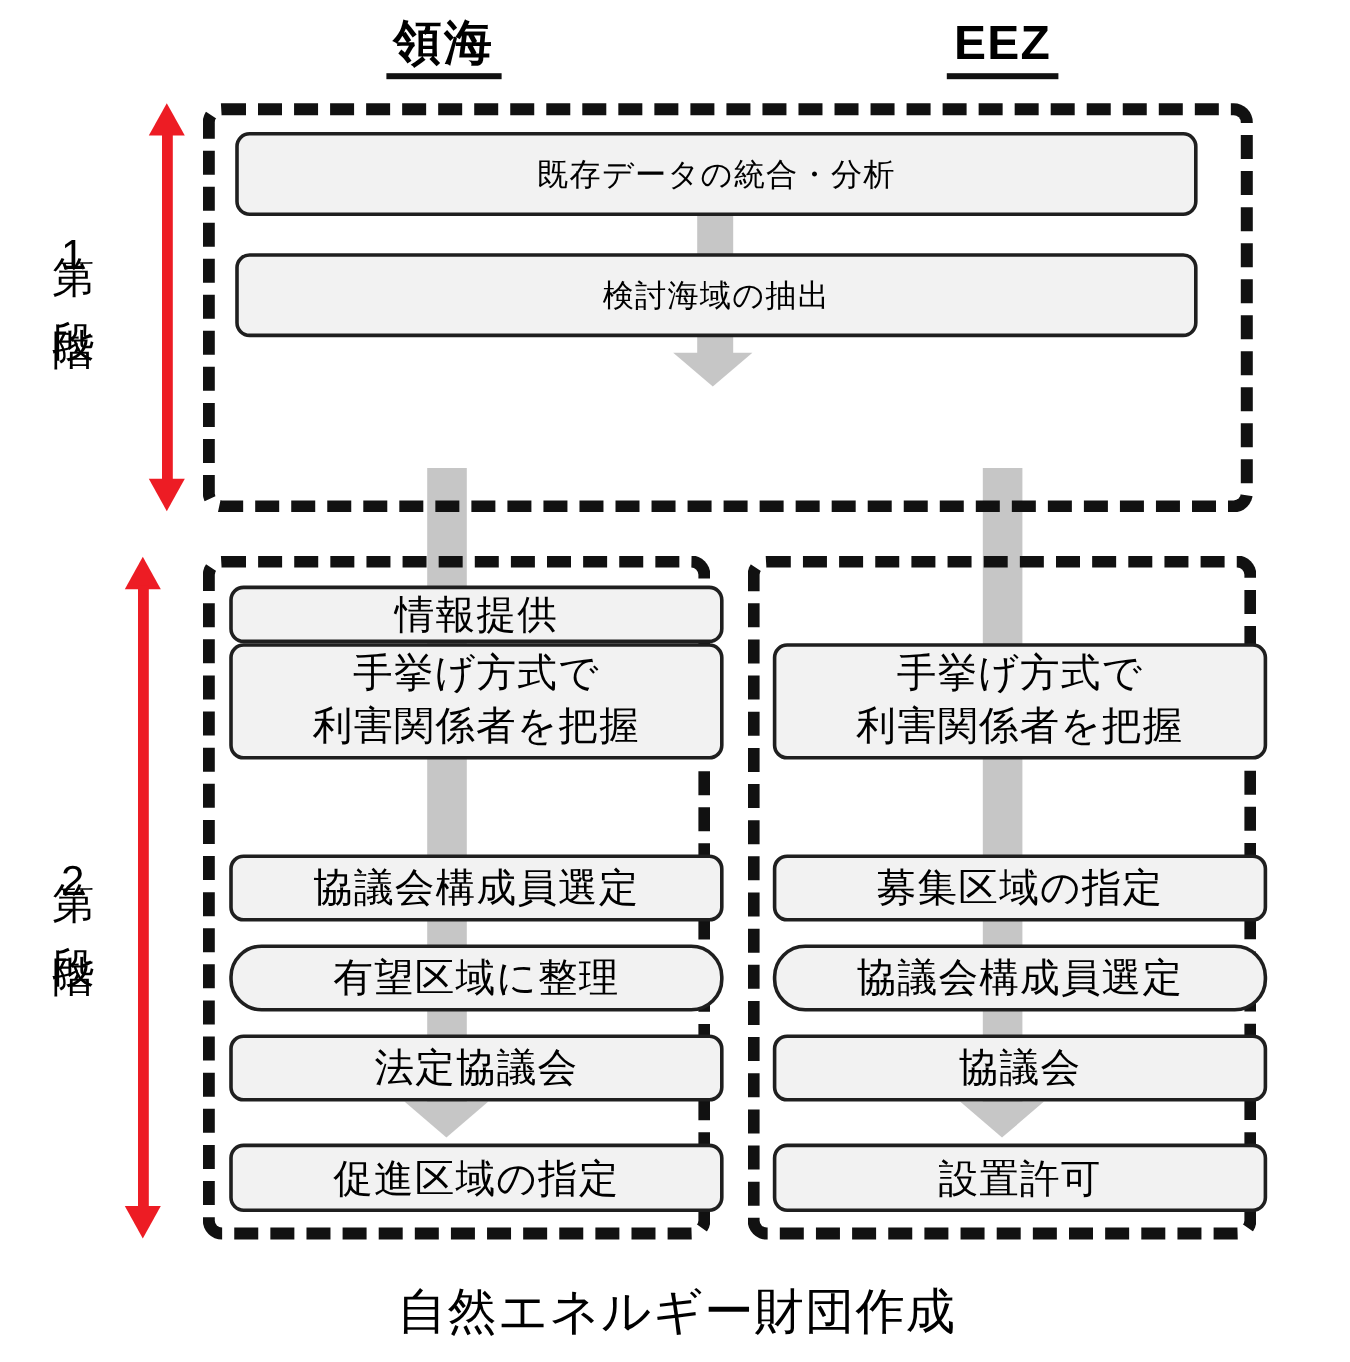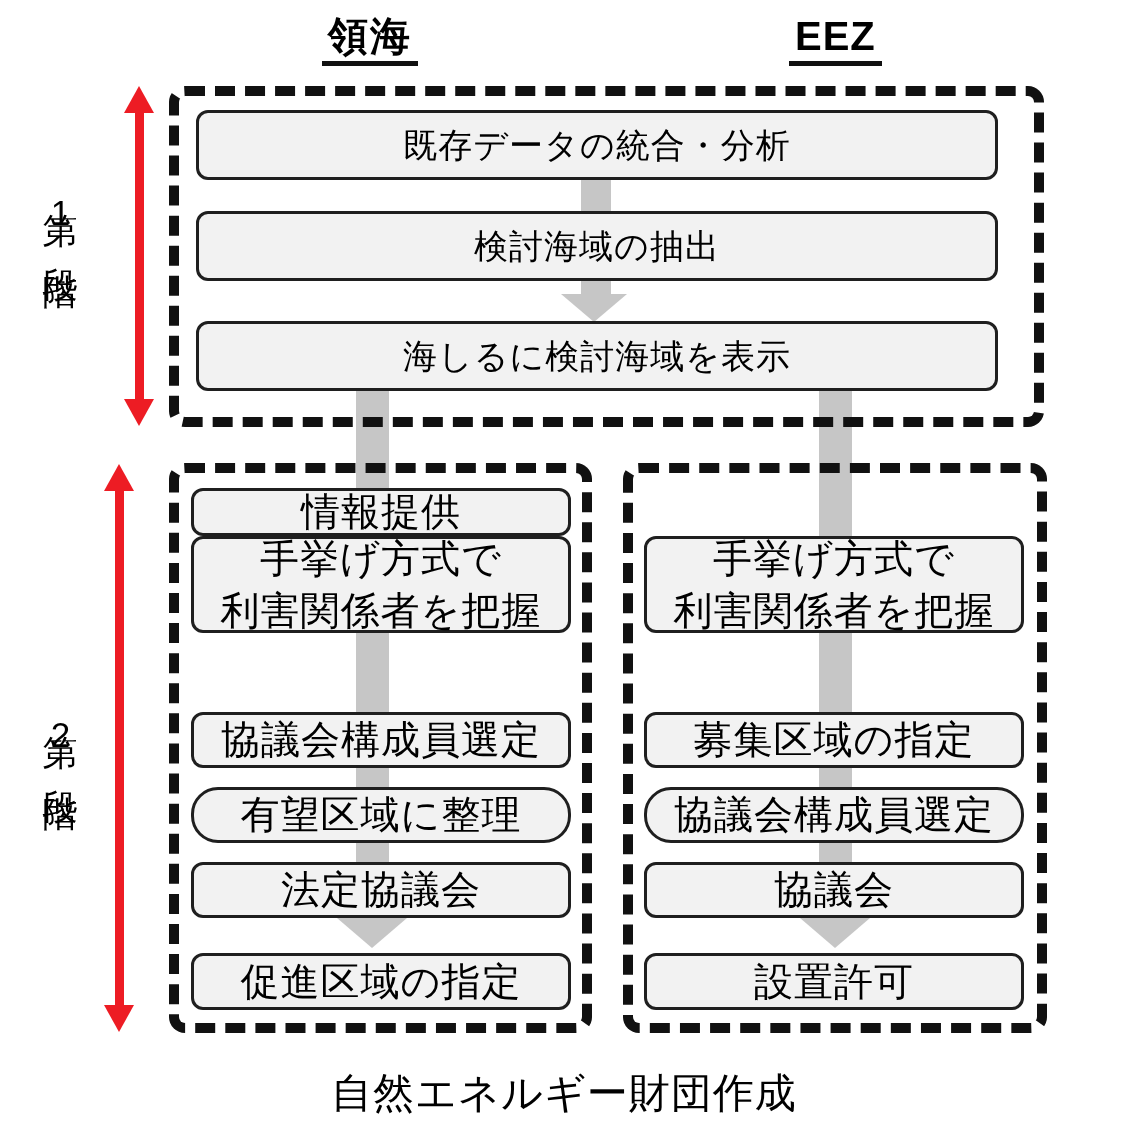--- a/index.html
+++ b/index.html
@@ -51,25 +51,25 @@
   
   .dashed{position:absolute;border:10px dashed var(--dashed-border);border-radius:16px;
           background:transparent;z-index:2;box-sizing:border-box;}
   #stage1-container{left:150px;top:86px;width:875px;height:341px;}
   #stage2-left-container{left:150px;top:463px;width:423px;height:570px;}
   #stage2-right-container{left:604px;top:463px;width:424px;height:570px;}
 
   
   .box{position:absolute;background:var(--box-fill);border:3px solid var(--box-border);
        border-radius:12px;z-index:3;display:flex;align-items:center;justify-content:center;
-       text-align:center;font-size:34px;letter-spacing:1px;line-height:1.32;
+       text-align:center;font-size:26px;letter-spacing:1px;line-height:1.32;
        white-space:pre-line;box-sizing:border-box;}
   .s1{left:177px;width:802px;height:70px;}
   #b1{top:110px;} #b2{top:211px;text-align:center;} #b3{top:321px;}
-  .s2{width:380px;font-size:39px;}
+  .s2{width:412px;font-size:33px;}
   .s2.l{left:172px;} .s2.r{left:625px;}
   .row1{top:488px;height:48px;}
   .row2{top:536px;height:97px;font-family:Liberation Serif, serif;}
   .row3{top:712px;height:56px;}
   .row4{top:787px;height:56px;border-radius:27px;}
   .row5{top:862px;height:56px;}
   .row6{top:953px;height:57px;}
 
   .caption{position:absolute;left:312px;top:1066px;width:480px;
            font-size:41px;letter-spacing:1px;}
@@ -103,21 +103,20 @@
   <div class="flow-head" id="flow-left-head"></div>
   <div class="flow" id="flow-right-long"></div>
   <div class="flow-head" id="flow-right-head"></div>
 
   <div class="dashed" id="stage1-container"></div>
   <div class="dashed" id="stage2-left-container"></div>
   <div class="dashed" id="stage2-right-container"></div>
 
   <div class="box s1" id="b1">既存データの統合・分析</div>
   <div class="box s1" id="b2">検討海域の抽出</div>
-  <div class="box s1" id="b3">海しるに検討海域を表示</div>
 
   <div class="box s2 l row1">情報提供</div>
   <div class="box s2 l row2">手挙げ方式で
 利害関係者を把握</div>
   <div class="box s2 l row3">協議会構成員選定</div>
   <div class="box s2 l row4">有望区域に整理</div>
   <div class="box s2 l row5">法定協議会</div>
   <div class="box s2 l row6">促進区域の指定</div>
 
   <div class="box s2 r row2">手挙げ方式で

